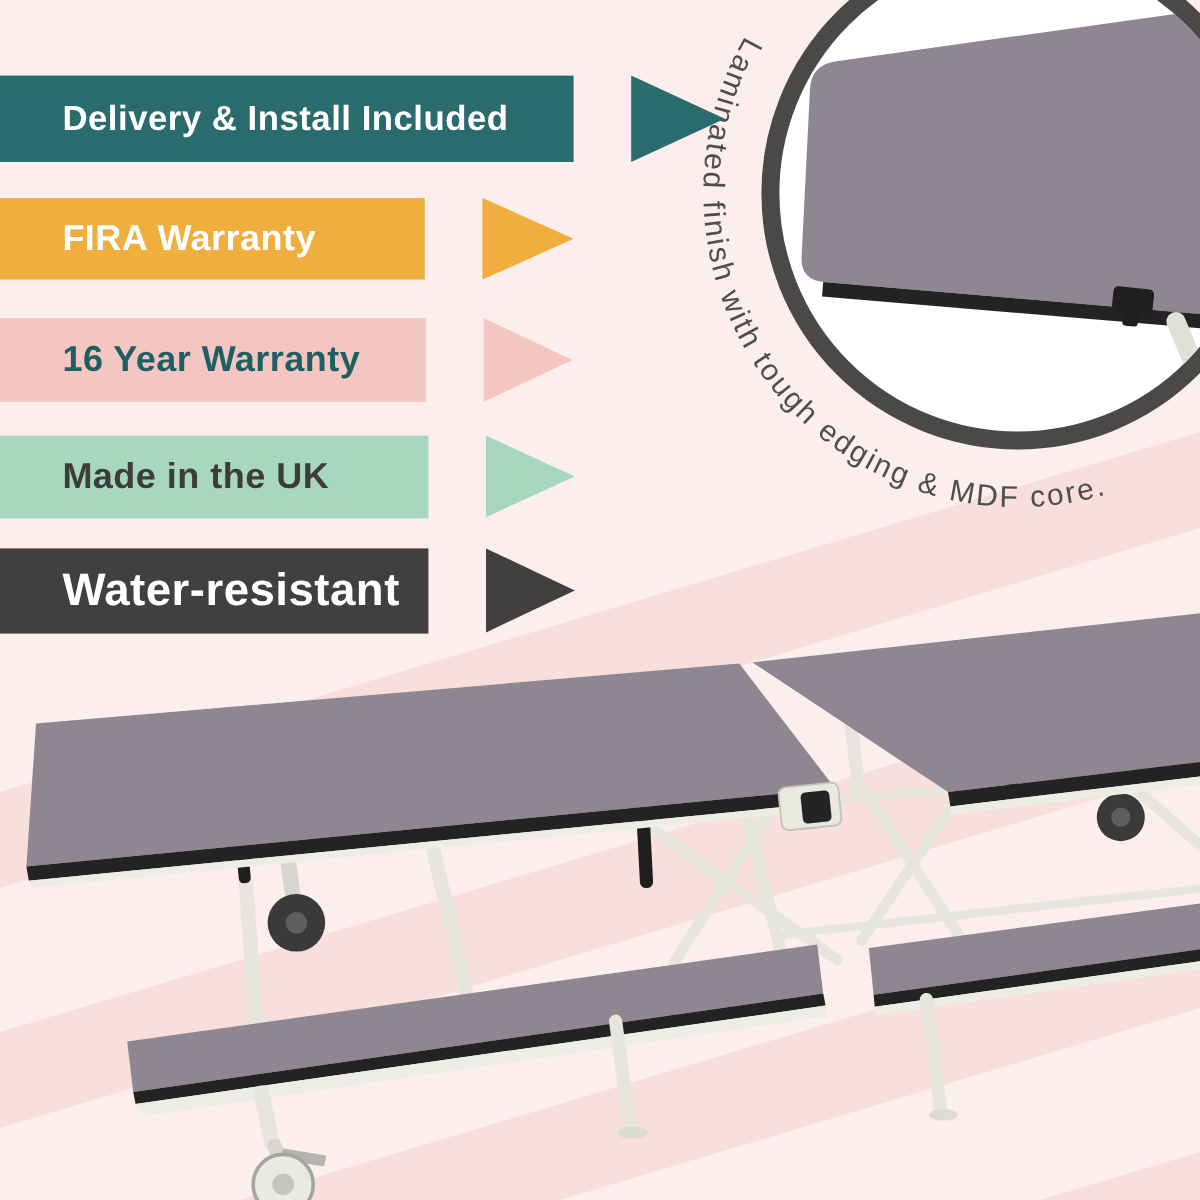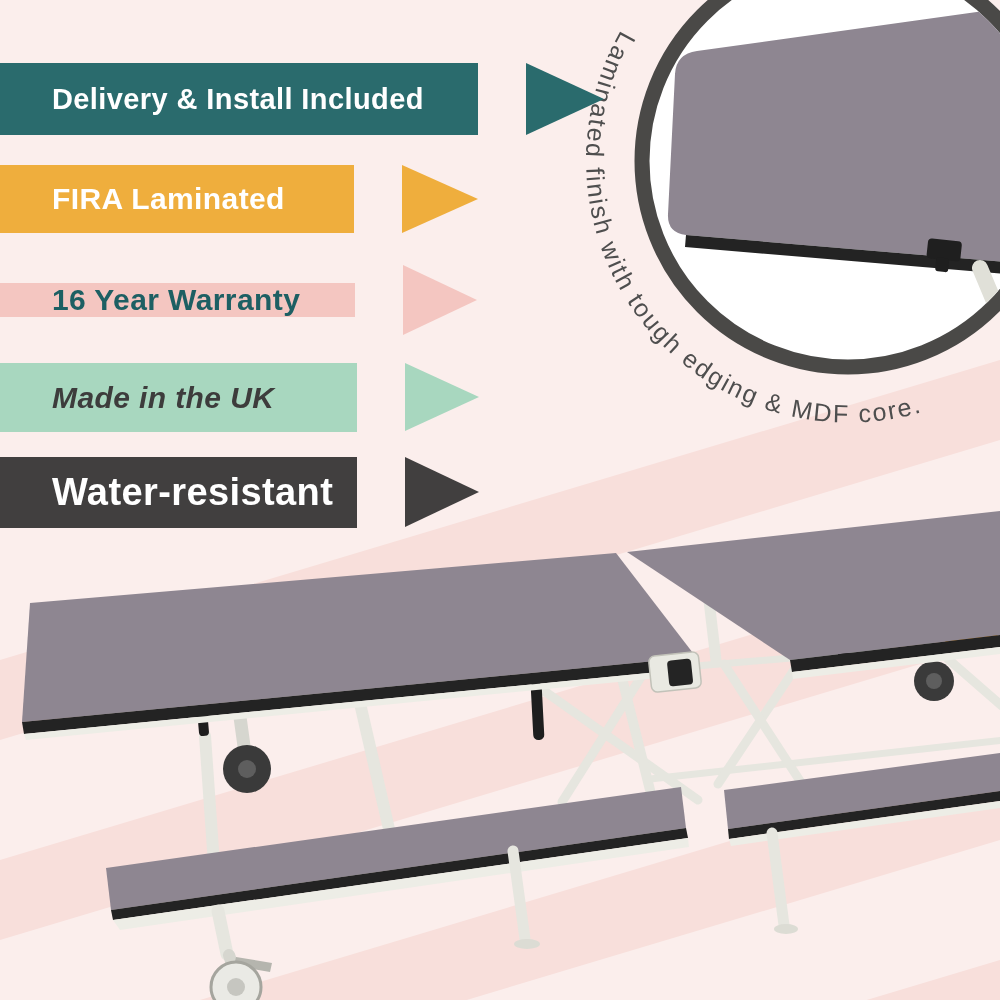--- a/index.html
+++ b/index.html
@@ -14,23 +14,23 @@
     display:flex;align-items:center;
     padding-left:52px;font-weight:700;letter-spacing:.4px;
     white-space:nowrap;box-sizing:border-box;
   }
   .badge-tip{width:0;height:0;border-style:solid;border-top-color:transparent!important;border-bottom-color:transparent!important;border-right:0;}
   
   #badge-0{top:63px;height:72px;}  #badge-0 .badge-body{width:478px;font-size:29px;}
   #badge-0 .badge-tip{border-top-width:36px;border-bottom-width:36px;border-left-width:78px;}
   #badge-1{top:165px;height:68px;} #badge-1 .badge-body{width:354px;font-size:30px;}
   #badge-1 .badge-tip{border-top-width:34px;border-bottom-width:34px;border-left-width:76px;}
-  #badge-2{top:265px;height:70px;align-items:center;} #badge-2 .badge-body{width:355px;font-size:30px;}
+  #badge-2{top:265px;height:70px;} #badge-2 .badge-body{width:355px;font-size:30px;}
   #badge-2 .badge-tip{border-top-width:35px;border-bottom-width:35px;border-left-width:74px;}
-  #badge-3{top:363px;height:69px;font-style:italic;} #badge-3 .badge-body{width:357px;font-size:30px;}
+  #badge-3{top:363px;height:69px;} #badge-3 .badge-body{width:357px;font-size:30px;}
   #badge-3 .badge-tip{border-top-width:34.5px;border-bottom-width:34.5px;border-left-width:74px;}
   #badge-4{top:457px;height:71px;} #badge-4 .badge-body{width:357px;font-size:38px;}
   #badge-4 .badge-tip{border-top-width:35.5px;border-bottom-width:35.5px;border-left-width:74px;}
   .caption-text{font-family:"Liberation Sans",sans-serif;font-size:25px;letter-spacing:2px;}
 </style>
 </head>
 <body style="background: rgb(251, 238, 236);">
 
 <svg id="scene" viewBox="0 0 1000 1000" aria-hidden="true">
 
@@ -150,21 +150,21 @@
       <circle cx="236" cy="987" r="9" fill="#C6C6C0"></circle>
     </g>
   </g>
 </svg>
 
 <div id="badge-0" class="badge">
   <div class="badge-body" style="background: rgb(42, 107, 109); color: rgb(255, 255, 255);">Delivery &amp; Install Included</div>
   <div class="badge-tip" style="border-left-color: rgb(42, 107, 109);"></div>
 </div>
 <div id="badge-1" class="badge">
-  <div class="badge-body" style="background: rgb(239, 174, 61); color: rgb(255, 255, 255);">FIRA Laminated</div>
+  <div class="badge-body" style="background: rgb(239, 174, 61); color: rgb(255, 255, 255);">FIRA Warranty</div>
   <div class="badge-tip" style="border-left-color: rgb(239, 174, 61);"></div>
 </div>
 <div id="badge-2" class="badge">
   <div class="badge-body" style="background: rgb(244, 198, 193); color: rgb(29, 95, 99);">16 Year Warranty</div>
   <div class="badge-tip" style="border-left-color: rgb(244, 198, 193);"></div>
 </div>
 <div id="badge-3" class="badge">
   <div class="badge-body" style="background: rgb(168, 215, 191); color: rgb(61, 60, 60);">Made in the UK</div>
   <div class="badge-tip" style="border-left-color: rgb(168, 215, 191);"></div>
 </div>

